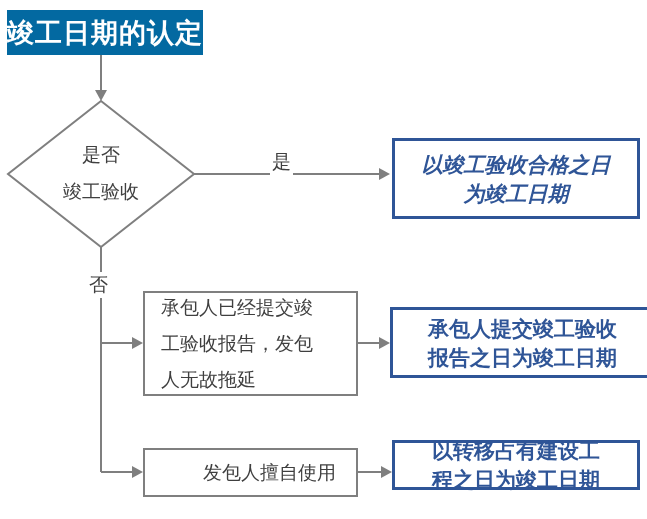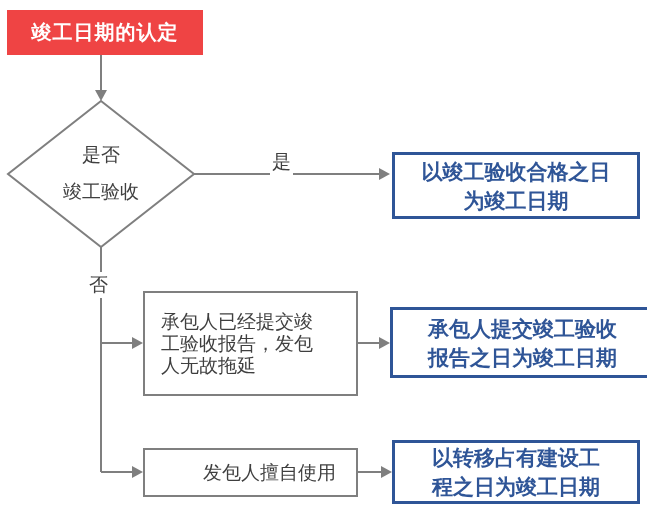--- a/index.html
+++ b/index.html
@@ -9,65 +9,65 @@
     background: #ffffff;
     font-family: "Liberation Sans", sans-serif;
     overflow: hidden;
   }
   .abs { position: absolute; box-sizing: border-box; }
 
   #lines { position: absolute; left: 0; top: 0; width: 647px; height: 519px; }
 
   .title-box {
     left: 7px; top: 10px; width: 196px; height: 45px;
-    background: #ef4444; color: #ffffff;
-    font-weight: bold; font-size: 20px; letter-spacing: 1px;
+    background: #0369a1; color: #ffffff;
+    font-weight: bold; font-size: 27px; letter-spacing: 1px;
     display: flex; align-items: center; justify-content: center;
   }
 
   .decision-label {
     left: 18px; top: 136px; width: 166px; height: 74px;
     display: flex; align-items: center; justify-content: center;
     text-align: center; font-size: 19px; color: #404040;
     white-space: pre-line; line-height: 37px;
   }
 
   .branch-label {
     font-size: 19px; color: #404040;
     background: #ffffff; padding: 0 2px;
   }
   .yes { left: 270px; top: 149px; }
   .no  { left: 87px;  top: 272px; }
 
   .gray-box {
     background: #ffffff; border: 2px solid #7F7F7F;
-    color: #3f3f3f; font-size: 19px; line-height: 22px;
+    color: #3f3f3f; font-size: 19px; line-height: 36px;
     white-space: pre-line;
   }
   .mid1 {
     left: 143px; top: 291px; width: 215px; height: 105px;
     display: flex; align-items: center; padding-left: 16px;
     text-align: left;
   }
   .mid2 {
     left: 143px; top: 448px; width: 215px; height: 49px;
     display: flex; align-items: center; justify-content: center;
     text-align: right;
     padding-left: 38px;
   }
 
   .blue-box {
     background: #ffffff; border: 3px solid #2F5597;
     color: #2F5597; font-weight: bold; font-size: 21px; line-height: 29px;
     display: flex; align-items: center; justify-content: center;
     text-align: center; white-space: pre-line;
   }
-  .rb1 { left: 392px; top: 152px; width: 248px; height: 67px; }
+  .rb1 { left: 392px; top: 138px; width: 248px; height: 81px; font-style: italic; }
   .rb2 { left: 390px; top: 307px; width: 265px; height: 71px; }
-  .rb3 { left: 392px; top: 440px; width: 248px; height: 64px; }
+  .rb3 { left: 392px; top: 440px; width: 248px; height: 50px; }
 </style>
 </head>
 <body>
 
 <svg id="lines" viewBox="0 0 647 519" xmlns="http://www.w3.org/2000/svg">
   <polygon points="101,101 194,174 101,247 8,174" fill="#ffffff" stroke="#7F7F7F" stroke-width="2"></polygon>
   <g stroke="#7F7F7F" stroke-width="2" fill="none">
     <line x1="101" y1="55" x2="101" y2="92"></line>
     <line x1="194" y1="174" x2="381" y2="174"></line>
     <line x1="101" y1="247" x2="101" y2="472"></line>

